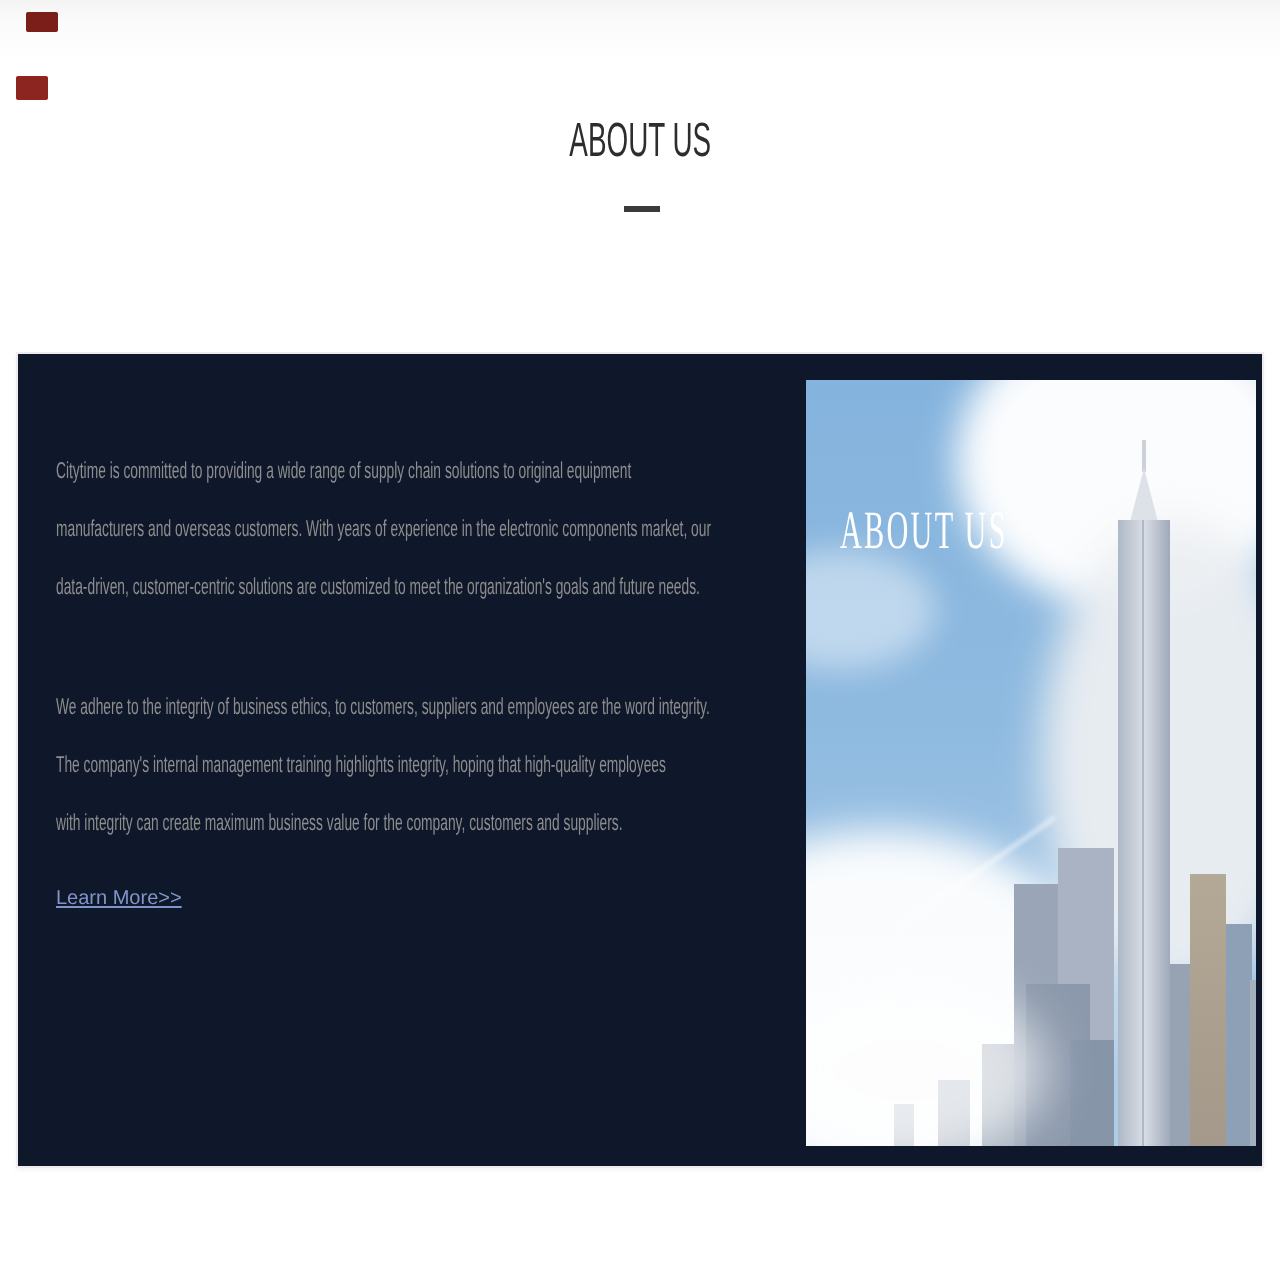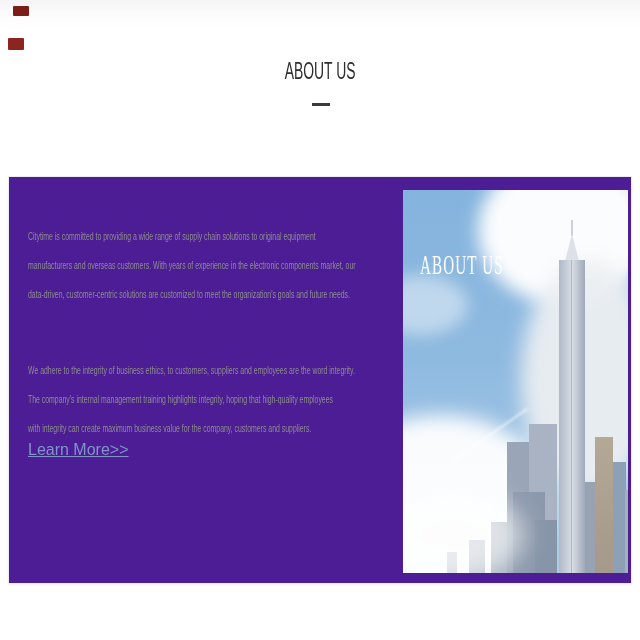--- a/index.html
+++ b/index.html
@@ -17,29 +17,29 @@
   .red-mark.m2{left:8px;top:38px;width:16px;height:12px;background:#8c2420;}
 
   
   .section-title{position:absolute;left:0;top:57px;width:640px;text-align:center;
     font-size:24px;font-weight:400;color:#2d2d2d;letter-spacing:0;}
   .section-title .squeeze{display:inline-block;transform:scaleX(0.58);transform-origin:center;}
   .title-divider{position:absolute;left:312px;top:103px;width:18px;height:3px;background:#3a3a3a;}
 
   
   .about-card{position:absolute;left:8px;top:176px;width:624px;height:408px;
-    background:#4c1d95;border:1px solid #ededed;box-sizing:border-box;
+    background:#0f172a;border:1px solid #ededed;box-sizing:border-box;
     box-shadow:0 1px 2px rgba(0,0,0,0.05);}
   .text-col{position:absolute;left:19px;top:45px;width:600px;color:#8d8d8d;}
   .para{position:absolute;left:0;width:600px;}
   .para.p1{top:0;}
-  .para.p2{top:118px;margin-top:16px;}
+  .para.p2{top:118px;}
   .tline{font-size:11.5px;line-height:29px;white-space:nowrap;
     transform:scaleX(0.60);transform-origin:0 50%;color:#8d8d8d;}
-  .learn-more{position:absolute;left:0;top:213px;font-size:16px;line-height:29px;
+  .learn-more{position:absolute;left:0;top:213px;font-size:10px;line-height:29px;
     color:#8195c7;text-decoration:underline;cursor:pointer;display:inline-block;}
 
   
   .banner{position:absolute;top:13px;right:3px;width:225px;height:383px;overflow:hidden;
     background:linear-gradient(180deg,#84b3dd 0%,#8fbae0 45%,#aecde8 100%);}
   .cloud{position:absolute;border-radius:50%;}
   .c1{left:75px;top:-35px;width:175px;height:150px;background:#ffffff;filter:blur(9px);opacity:.97;}
   .c2{left:118px;top:70px;width:135px;height:235px;background:#eceff2;filter:blur(10px);opacity:.95;}
   .c3{left:-75px;top:225px;width:225px;height:175px;background:#ffffff;filter:blur(10px);opacity:.95;}
   .c4{left:-30px;top:85px;width:95px;height:60px;background:rgba(255,255,255,.45);filter:blur(8px);}

